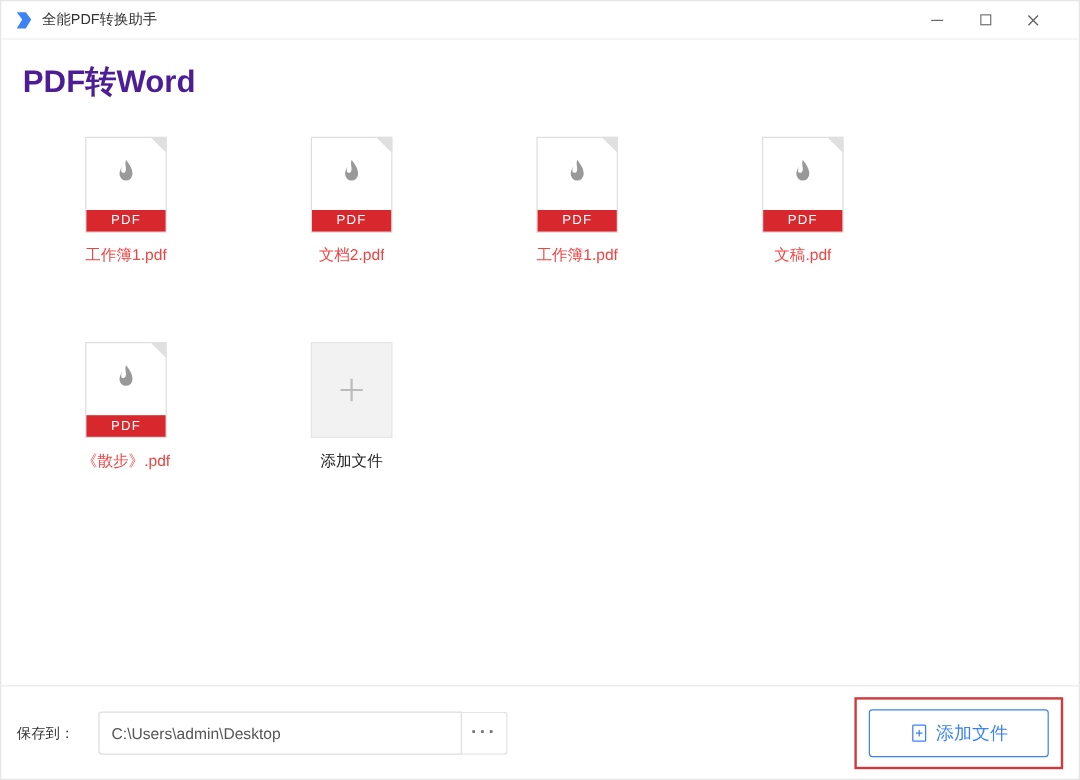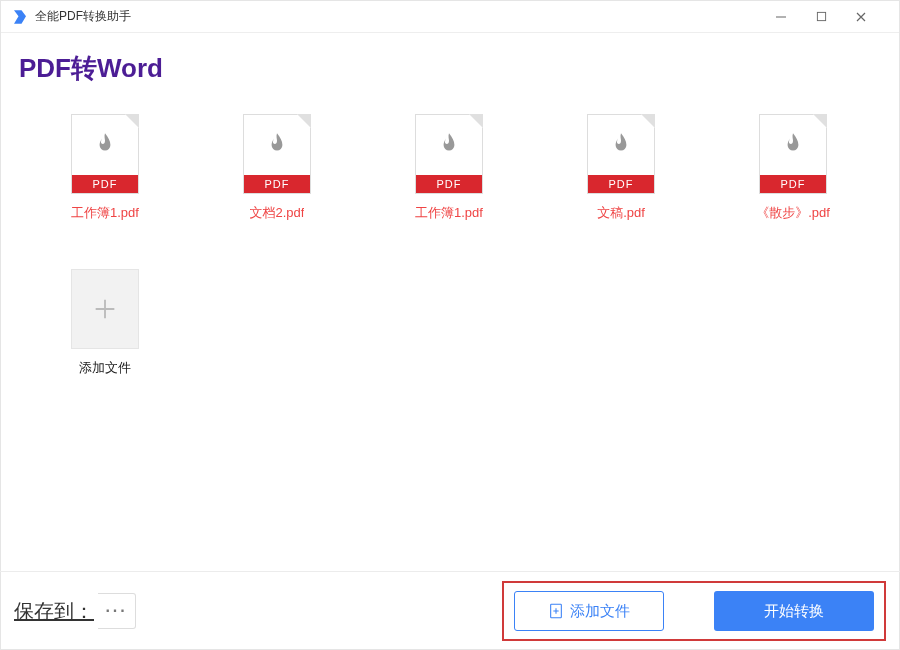--- a/index.html
+++ b/index.html
@@ -39,21 +39,21 @@
     .heading {
       padding: 18px 18px 6px 18px;
       font-size: 26px;
       font-weight: 700;
       color: #4c1d95;
     }
     .file-grid {
       padding: 22px 18px 0 18px;
       display: flex;
       flex-wrap: wrap;
-      gap: 0;
+      gap: 16px;
     }
     .file-tile {
       width: 172px;
       height: 155px;
       display: flex;
       flex-direction: column;
       align-items: center;
       cursor: pointer;
     }
     .pdf-thumb {
@@ -137,25 +137,24 @@
     }
     .bottom-bar {
       position: absolute;
       bottom: 0; left: 0; right: 0;
       height: 78px;
       display: flex;
       align-items: center;
       padding: 0 14px;
     }
     .save-label {
-      font-size: 20px;
+      font-size: 12px;
       color: #333;
-      margin-right: 4px;
+      margin-right: 20px;
       white-space: nowrap;
-      text-decoration: underline;
     }
     .path-input {
       height: 36px;
       width: 303px;
       border: 1px solid #ddd;
       border-radius: 3px 0 0 3px;
       font-size: 13px;
       color: #555;
       padding: 0 10px;
       outline: none;
@@ -311,29 +310,27 @@
         </svg>
     </div>
     <div class="add-label">添加文件</div>
   </div>
 </div>
 
 <div class="separator"></div>
 
 <div class="bottom-bar">
   <span class="save-label">保存到：</span>
+  <input class="path-input" value="C:\Users\admin\Desktop" style="">
   <div class="path-dots">···</div>
 
   <div class="button-group">
     <div class="btn btn-outline">
       <span class="plus-doc-icon">
         <svg viewBox="0 0 24 24" width="16" height="18">
             <rect x="4" y="2" width="16" height="20" rx="1" fill="none" stroke="currentColor" stroke-width="1.6"></rect>
             <path stroke="currentColor" stroke-width="1.6" d="M12 8v8M8 12h8"></path>
           </svg>
       </span>
       <span>添加文件</span>
     </div>
-    <div class="btn btn-primary">
-      <span>开始转换</span>
-    </div>
   </div>
 </div>
 
 </body></html>

